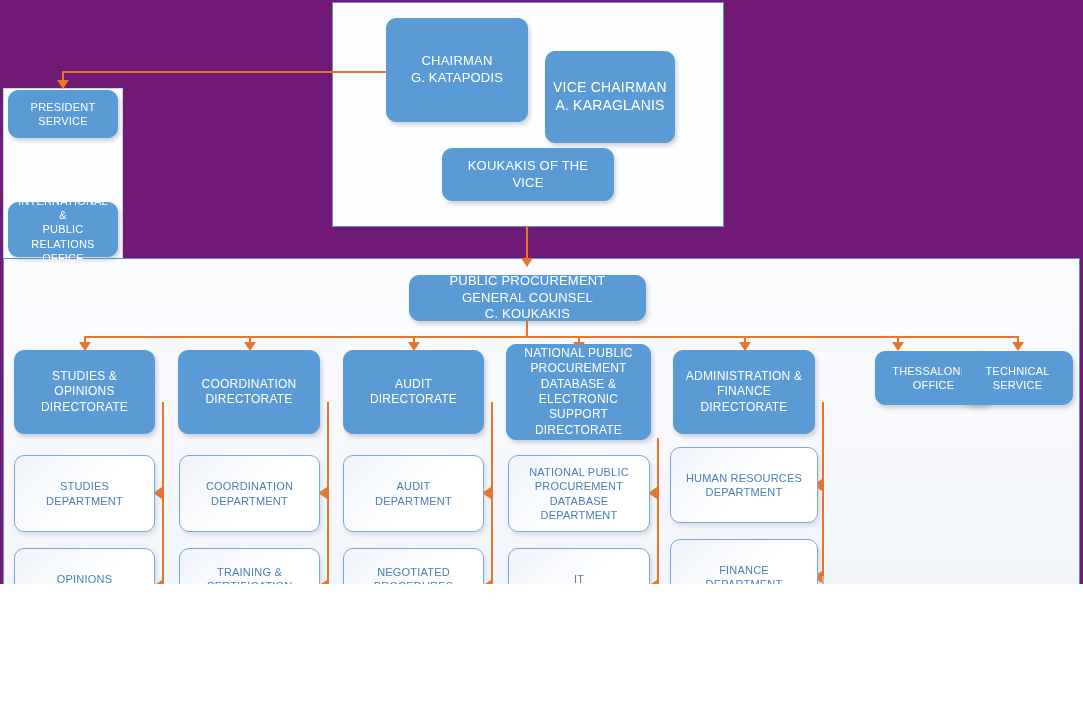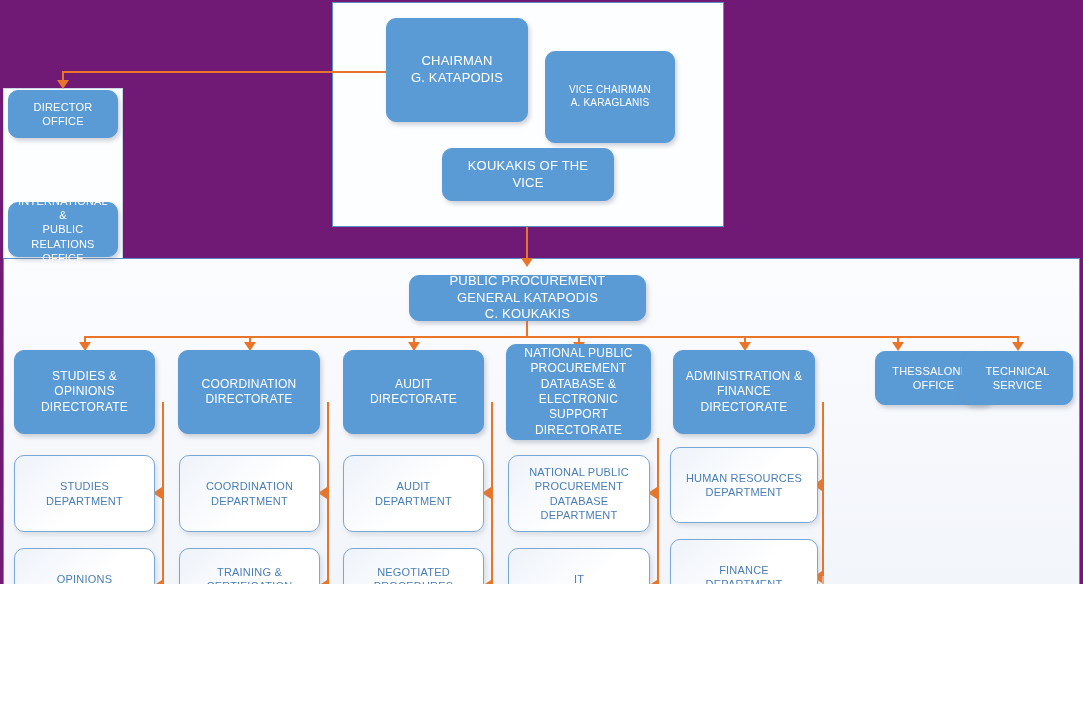--- a/index.html
+++ b/index.html
@@ -141,45 +141,45 @@
   <div class="arw arw-left" style="left:813px; top:571px;"></div>
   <div class="arw arw-left" style="left:813px; top:666px;"></div>
 
   <div class="box box-blue" style="left:386px; top:18px; width:142px; height:104px; font-size:13px;">
     <span class="txt">
       <span>CHAIRMAN</span><br>
       <span>G. KATAPODIS</span>
     </span>
   </div>
 
-  <div class="box box-blue" style="left:545px; top:51px; width:130px; height:92px; font-size:10px;justify-content:center;">
+  <div class="box box-blue" style="left:545px; top:51px; width:130px; height:92px; font-size:14px;justify-content:center;">
     <span class="txt">
       <span>VICE CHAIRMAN</span><br>
       <span>A. KARAGLANIS</span>
     </span>
   </div>
 
   <div class="box box-blue" style="left:442px; top:148px; width:172px; height:53px; font-size:13px;">
     <span class="txt">
       <span>KOUKAKIS OF THE</span><br>
       <span>VICE</span>
     </span>
   </div>
 
   <div class="box box-blue" style="left:8px; top:90px; width:110px; height:48px; font-size:11px;">
-    <span class="txt ml">DIRECTOR OFFICE</span>
+    <span class="txt ml">PRESIDENT SERVICE</span>
   </div>
   <div class="box box-blue" style="left:8px; top:202px; width:110px; height:55px; font-size:11px;">
     <span class="txt ml">INTERNATIONAL &amp;<br>PUBLIC RELATIONS<br>OFFICE</span>
   </div>
 
   <div class="box box-blue" style="left:409px; top:275px; width:237px; height:46px; font-size:13px;">
     <span class="txt">
       <span>PUBLIC PROCUREMENT</span><br>
-      <span>GENERAL KATAPODIS</span><br>
+      <span>GENERAL COUNSEL</span><br>
       <span>C. KOUKAKIS</span>
     </span>
   </div>
 
   <div class="box box-blue" style="left:14px; top:350px; width:141px; height:84px; font-size:12px;">
     <span class="txt ml">STUDIES &amp; OPINIONS<br>DIRECTORATE</span>
   </div>
   <div class="box box-blue" style="left:178px; top:350px; width:142px; height:84px; font-size:12px;">
     <span class="txt ml">COORDINATION<br>DIRECTORATE</span>
   </div>

